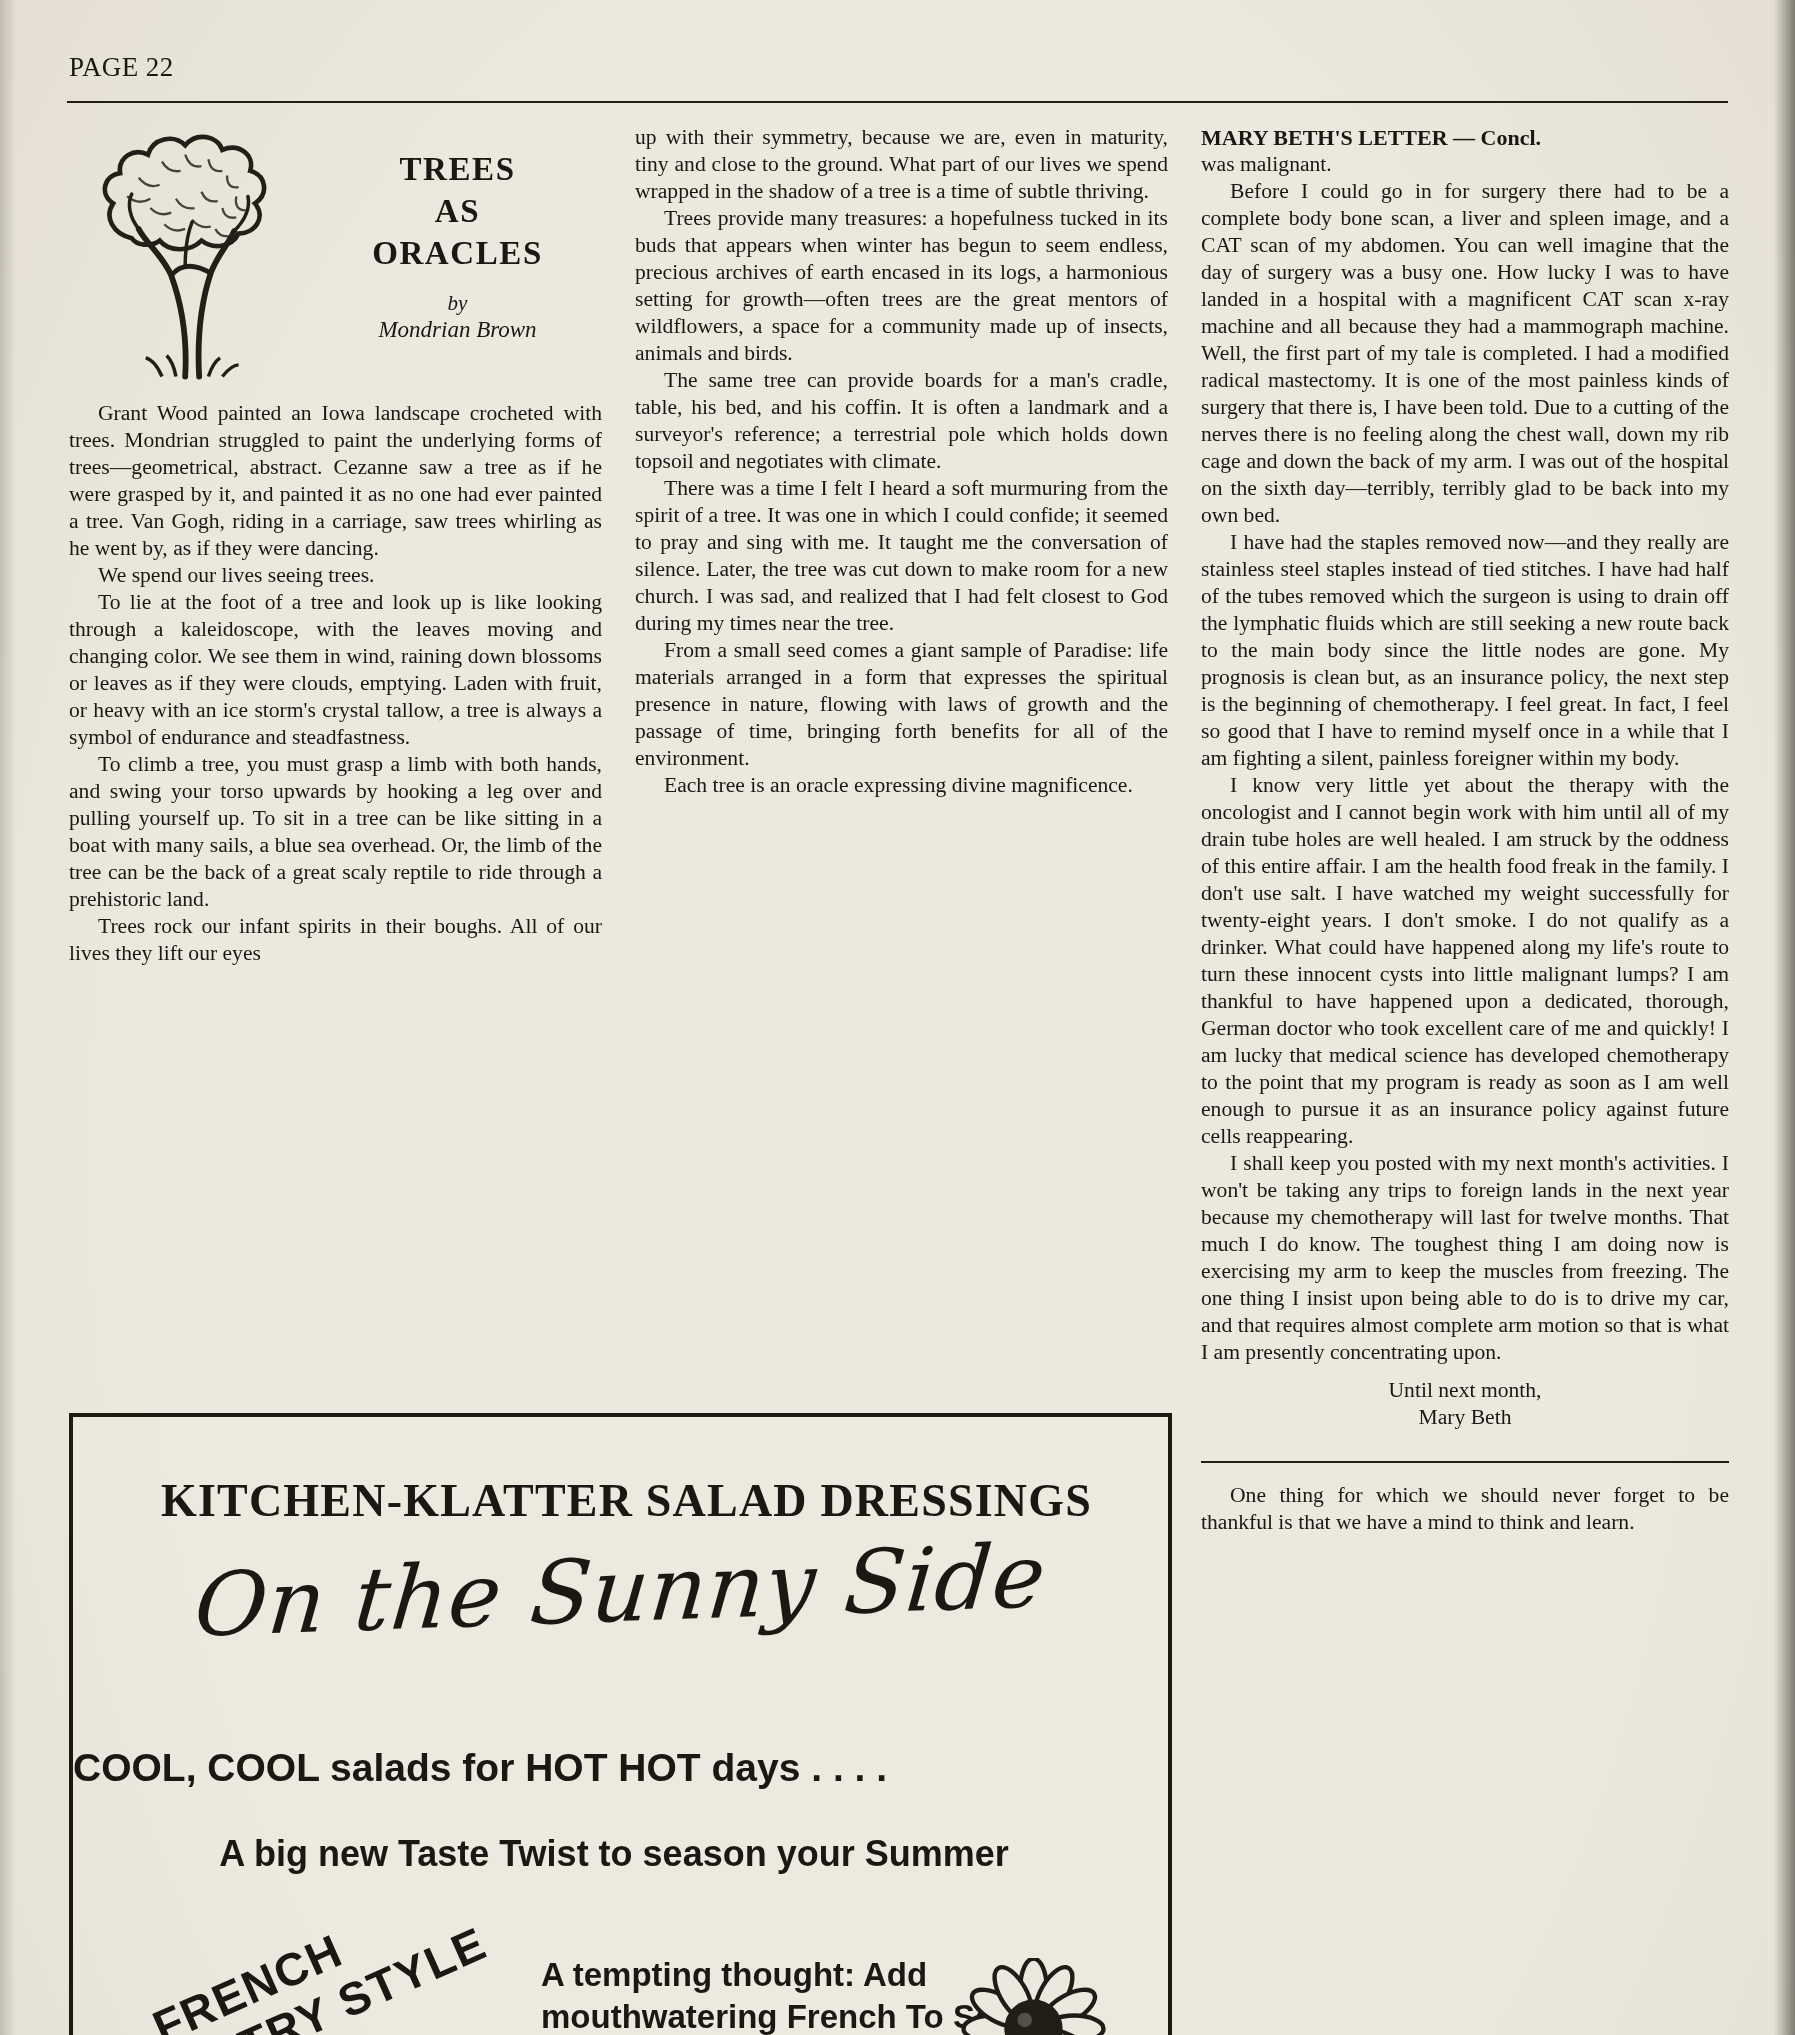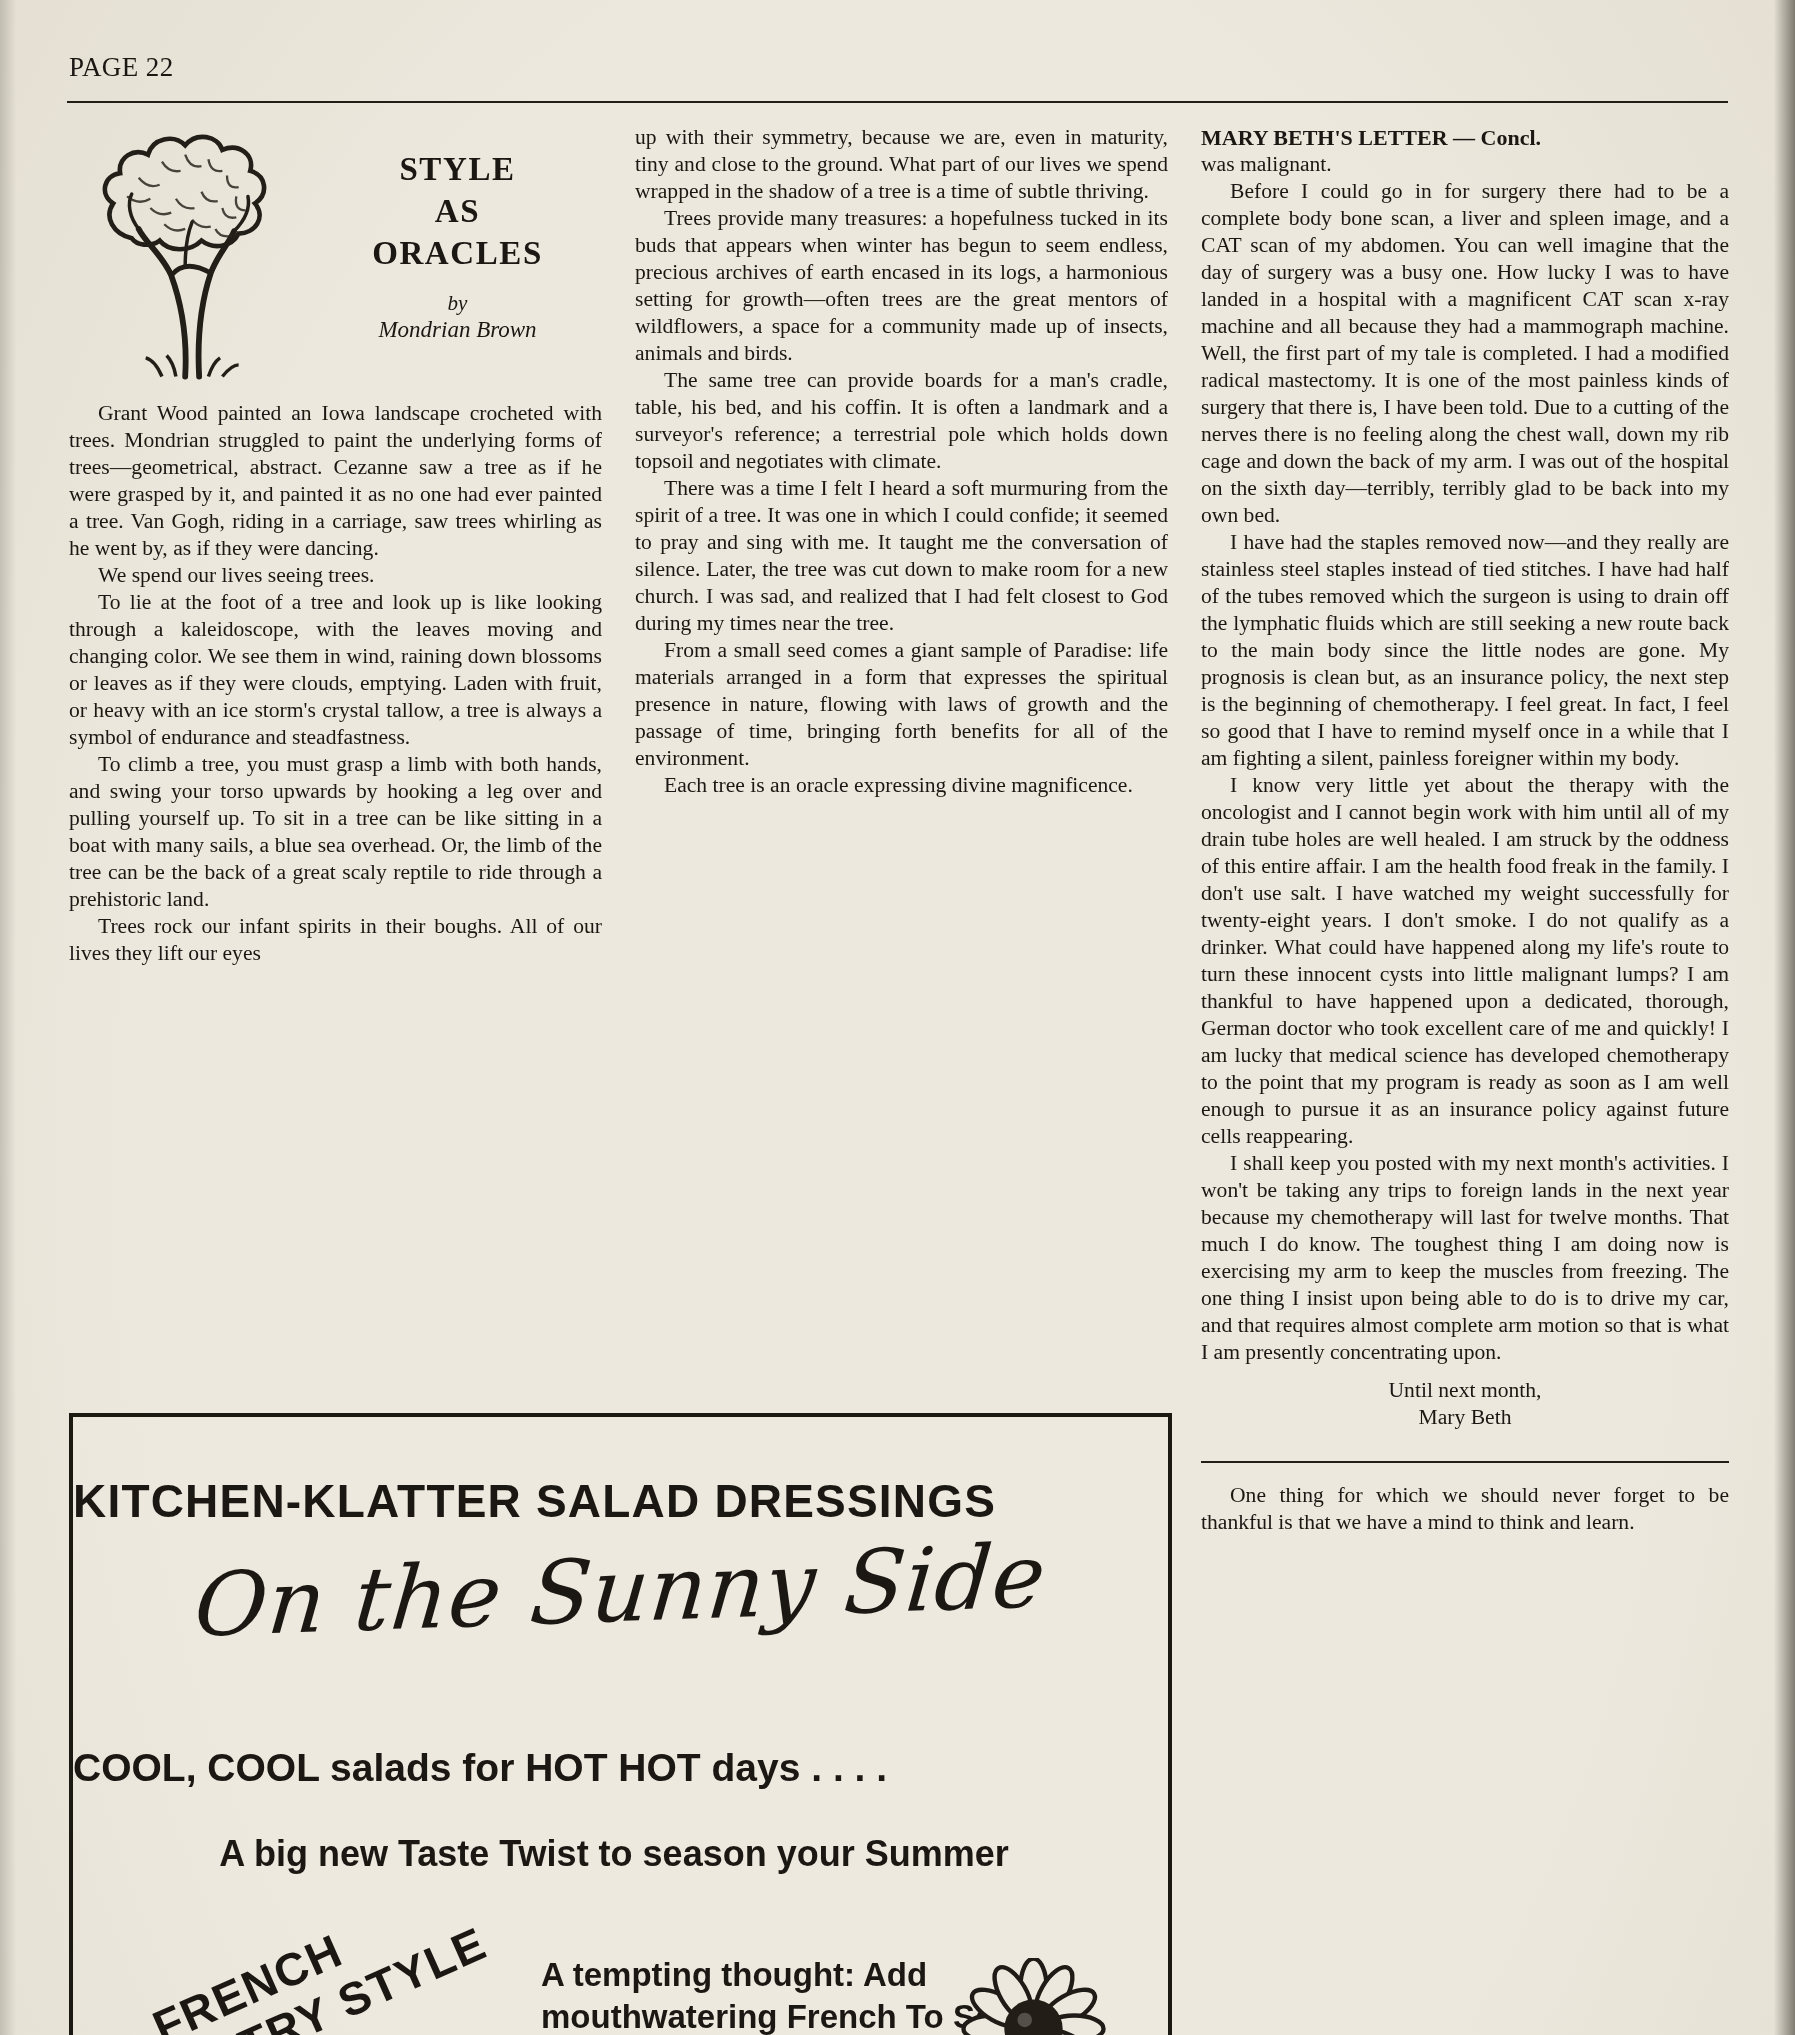--- a/index.html
+++ b/index.html
@@ -36,21 +36,21 @@
   
   .mb-head{font-weight:bold;font-size:22px;margin:0 0 1.6px 0;}
   .signoff{margin-top:11.4px;text-align:center;font-size:21.6px;line-height:27px;}
   .mb-rule{border-top:2.4px solid #221d17;margin:30px 0 19px 0;}
   
   .ad{
     position:absolute;left:69px;top:1413px;width:1095px;height:1099px;
     border:4.1px solid #1c1812;background:rgba(255,255,255,0.06);
   }
   .ad *{box-sizing:border-box;}
-  .ad-headline{position:absolute;left:0;right:0;top:57px;text-align:left;font-family:Liberation Sans, sans-serif;font-weight:bold;font-size:46px;letter-spacing:1.2px;}
+  .ad-headline{position:absolute;left:12px;right:0;top:57px;text-align:center;font-family:Liberation Serif, serif;font-weight:bold;font-size:46px;letter-spacing:1.2px;}
   .ad-script{position:absolute;left:0;right:0;top:122px;text-align:center;font-family:"DejaVu Serif",serif;font-style:italic;font-size:88px;transform:skewX(-7deg) rotate(-2deg);letter-spacing:0.8px;}
   .ad-cool{position:absolute;left:0;right:0;top:329px;text-align:left;font-family:"Liberation Sans",sans-serif;font-weight:bold;font-size:39px;}
   .ad-twist{position:absolute;left:0;right:13px;top:416px;text-align:center;font-family:"Liberation Sans",sans-serif;font-weight:bold;font-size:36px;}
   .ad-flavors{position:absolute;left:39px;top:611px;transform:rotate(-24deg);transform-origin:left center;font-family:"Liberation Sans",sans-serif;font-weight:bold;font-size:46px;line-height:52px;letter-spacing:1.6px;white-space:nowrap;}
   .f0{margin-left:71px;}
   .f1{margin-left:0;}
   .f2{margin-left:61px;}
   .ad-tempting{position:absolute;left:468px;top:537px;width:484px;font-family:"Liberation Sans",sans-serif;font-weight:bold;font-size:33px;line-height:42px;}
   .sunflower{position:absolute;right:47px;top:541px;width:175px;height:293px;}
 </style>
@@ -77,21 +77,21 @@
         </g>
         <path d="M54,96 C38,92 30,78 38,66 C26,58 30,42 44,40 C42,26 56,18 68,24 C72,10 90,6 100,16 C110,4 128,8 132,20 C146,14 160,24 156,38 C170,42 172,58 160,66 C170,78 160,92 146,92 C140,104 124,106 114,98 C104,108 86,108 78,98 C70,104 58,102 54,96 Z" fill="none" stroke="#221e18" stroke-width="4"></path>
         <g stroke="#2a261f" stroke-width="2" fill="none" opacity="0.85">
           <path d="M50,60 q10,8 20,2 M60,44 q8,10 18,6 M80,30 q6,10 16,8 M100,24 q4,12 14,10 M120,28 q2,12 12,10 M136,42 q0,12 10,10 M144,60 q-2,12 8,12 M70,70 q8,8 18,4 M92,62 q6,10 16,8 M114,56 q4,10 14,8 M132,70 q2,10 12,8 M82,84 q8,8 18,4 M106,80 q6,8 16,6 M126,88 q4,8 14,6"></path>
         </g>
         <g stroke="#221e18" stroke-width="3" fill="none">
           <path d="M80,215 q-6,-14 -14,-16 M92,215 q-2,-12 -8,-18 M120,215 q4,-12 10,-16 M132,215 q8,-10 14,-10"></path>
         </g>
       </svg>
       <div class="title-block">
-        <div class="title-line">STYLE</div>
+        <div class="title-line">TREES</div>
         <div class="title-line">AS</div>
         <div class="title-line">ORACLES</div>
         <div class="by">by</div>
         <div class="author">Mondrian Brown</div>
       </div>
     </div>
     <p>Grant Wood painted an Iowa landscape crocheted with trees. Mondrian struggled to paint the underlying forms of trees—geometrical, abstract. Cezanne saw a tree as if he were grasped by it, and painted it as no one had ever painted a tree. Van Gogh, riding in a carriage, saw trees whirling as he went by, as if they were dancing.</p>
     <p>We spend our lives seeing trees.</p>
     <p>To lie at the foot of a tree and look up is like looking through a kaleidoscope, with the leaves moving and changing color. We see them in wind, raining down blossoms or leaves as if they were clouds, emptying. Laden with fruit, or heavy with an ice storm's crystal tallow, a tree is always a symbol of endurance and steadfastness.</p>
     <p>To climb a tree, you must grasp a limb with both hands, and swing your torso upwards by hooking a leg over and pulling yourself up. To sit in a tree can be like sitting in a boat with many sails, a blue sea overhead. Or, the limb of the tree can be the back of a great scaly reptile to ride through a prehistoric land.</p>

